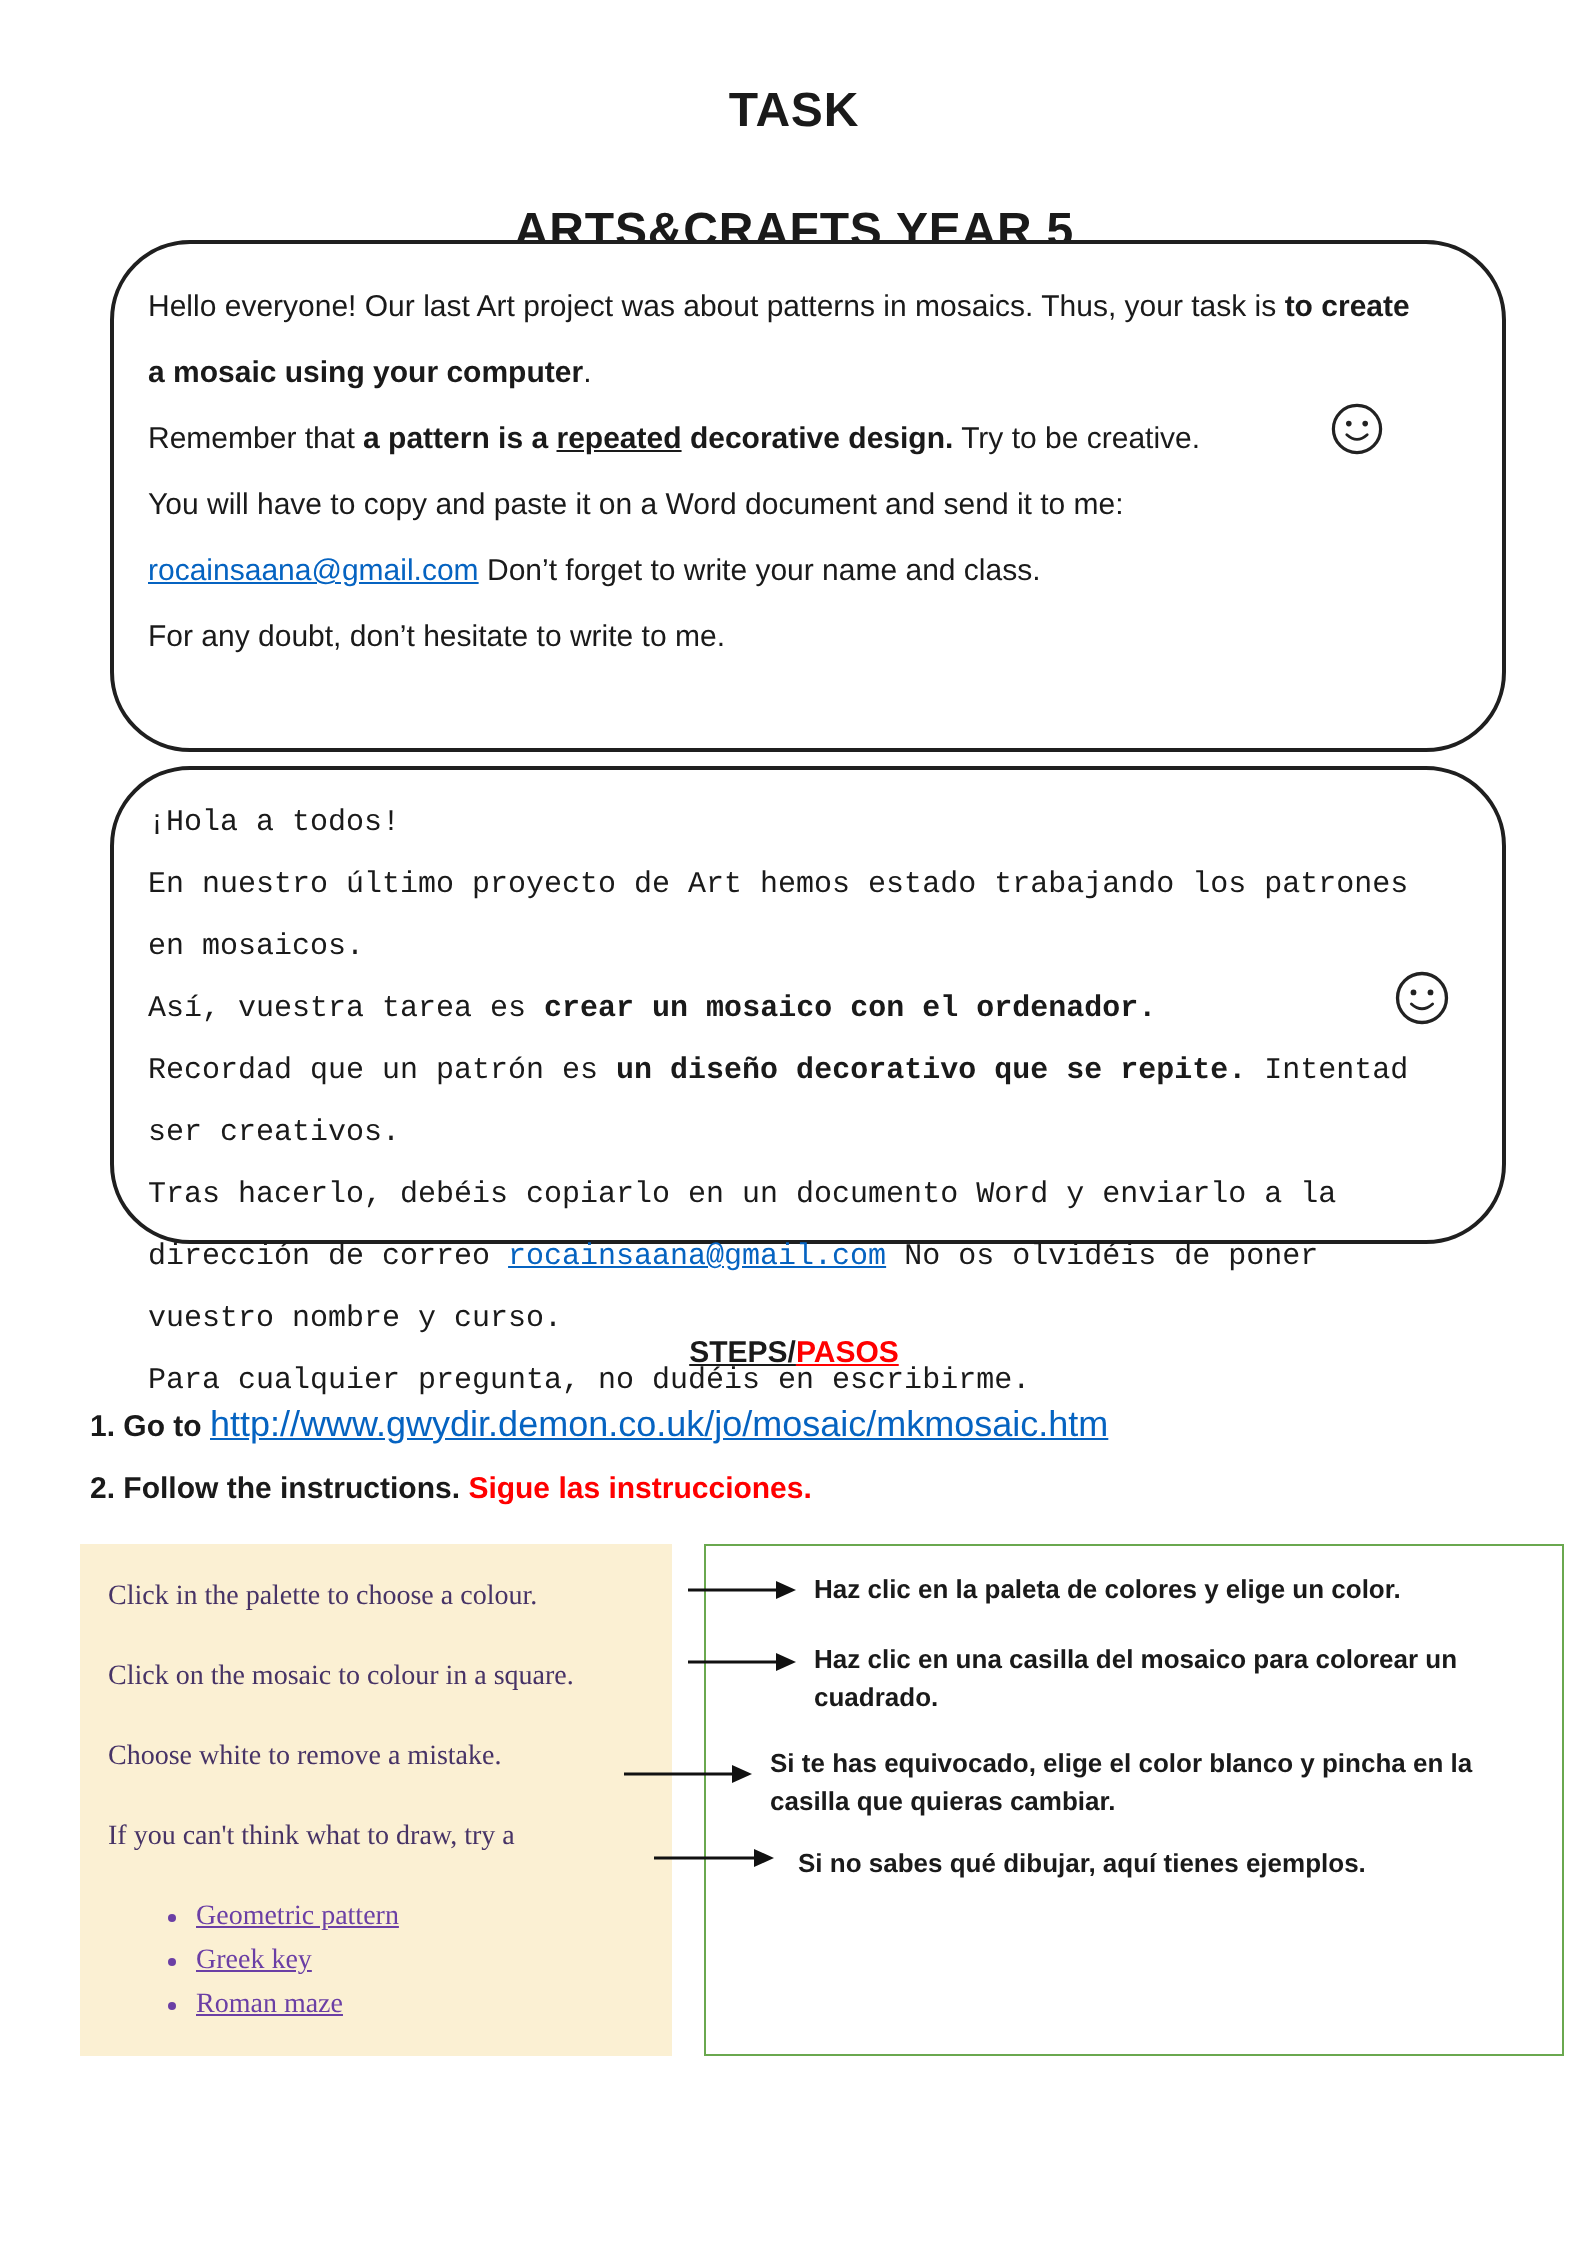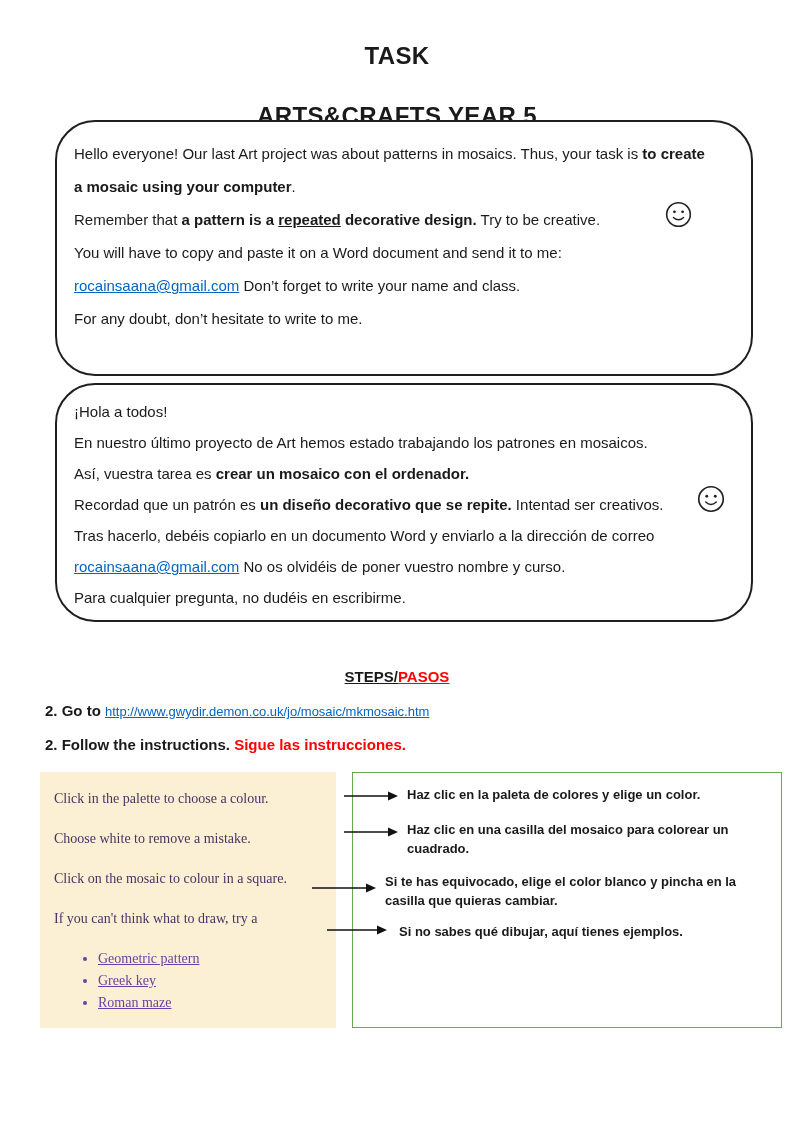--- a/index.html
+++ b/index.html
@@ -24,42 +24,42 @@
   .bubble {
     position:absolute; left:55px; width:698px;
     box-sizing:border-box;
     border:2px solid #1f1f1f; border-radius:40px;
     background:#fff;
     font-size:15px;
   }
   .bubble-en { top:120px; height:256px; padding:15px 36px 10px 17px; }
   .bubble-es { top:383px; height:239px; padding:11px 38px 10px 17px; }
   .bubble-en p { margin:0; line-height:33px; }
-  .bubble-es p { margin:0; line-height:31px; }
+  .bubble-es p { margin:0; line-height:31px;font-family:Liberation Mono, monospace; }
   .bubble b { font-weight:bold; }
   .u { text-decoration:underline;text-align:center; }
   a.mail, a.url {
     color:var(--hyperlink-blue, #0563C1);
     text-decoration:underline; cursor:pointer;text-align:right;
   }
   .smiley { position:absolute; display:block; }
   .smiley-en { top:79px;  left:608px; }
   .smiley-es { top:100px; left:640px; }
 
   
   .steps-heading {
     position:absolute; top:668px; left:0; width:100%;
     text-align:center; font-weight:bold; font-size:15px;
   }
   .steps-heading span { text-decoration:underline; }
   .red { color:var(--accent-red, #FF0000);text-align:center; }
   .step { position:absolute; left:45px; font-size:15px; font-weight:bold; }
   .step1 { top:702px; }
   .step2 { top:736px; }
-  .step1 a.url { font-size:13px; font-weight:normal; }
+  .step1 a.url { font-size:18px; font-weight:normal; }
 
   
   .bottom { position:absolute; top:772px; left:0; width:794px; height:258px; }
   .cream-box {
     position:absolute; left:40px; top:0; width:296px; height:256px;
     box-sizing:border-box;
     background:var(--cream-bg, #FBF0D3);
     padding:16px 10px 0 14px;
     font-family:"Liberation Serif", serif;
     font-size:14px;
@@ -125,33 +125,33 @@
         <path d="M8.4 16.4 q5.1 4.6 10.2 0" fill="none" stroke="#222" stroke-width="1.4" stroke-linecap="round"></path>
       </svg>
     </span>
   </div>
 
   <div class="steps-heading">
     <span>STEPS/</span><span class="red">PASOS</span>
   </div>
 
   <div class="step step1">
-    <span>2. Go to </span><a class="url" href="#">http://www.gwydir.demon.co.uk/jo/mosaic/mkmosaic.htm</a>
+    <span>1. Go to </span><a class="url" href="#">http://www.gwydir.demon.co.uk/jo/mosaic/mkmosaic.htm</a>
   </div>
 
   <div class="step step2">
     <span>2. Follow the instructions. </span><span class="red">Sigue las instrucciones.</span>
   </div>
 
   <div class="bottom">
 
     <div class="cream-box">
       <p>Click in the palette to choose a colour.</p>
+      <p>Click on the mosaic to colour in a square.</p>
       <p>Choose white to remove a mistake.</p>
-      <p>Click on the mosaic to colour in a square.</p>
       <p>If you can't think what to draw, try a</p>
       <ul>
         <li><a class="mosaic-link" href="#">Geometric pattern</a></li>
         <li><a class="mosaic-link" href="#">Greek key</a></li>
         <li><a class="mosaic-link" href="#">Roman maze</a></li>
       </ul>
     </div>
 
     <div class="green-box">
       <p class="t1">Haz clic en la paleta de colores y elige un color.</p>

